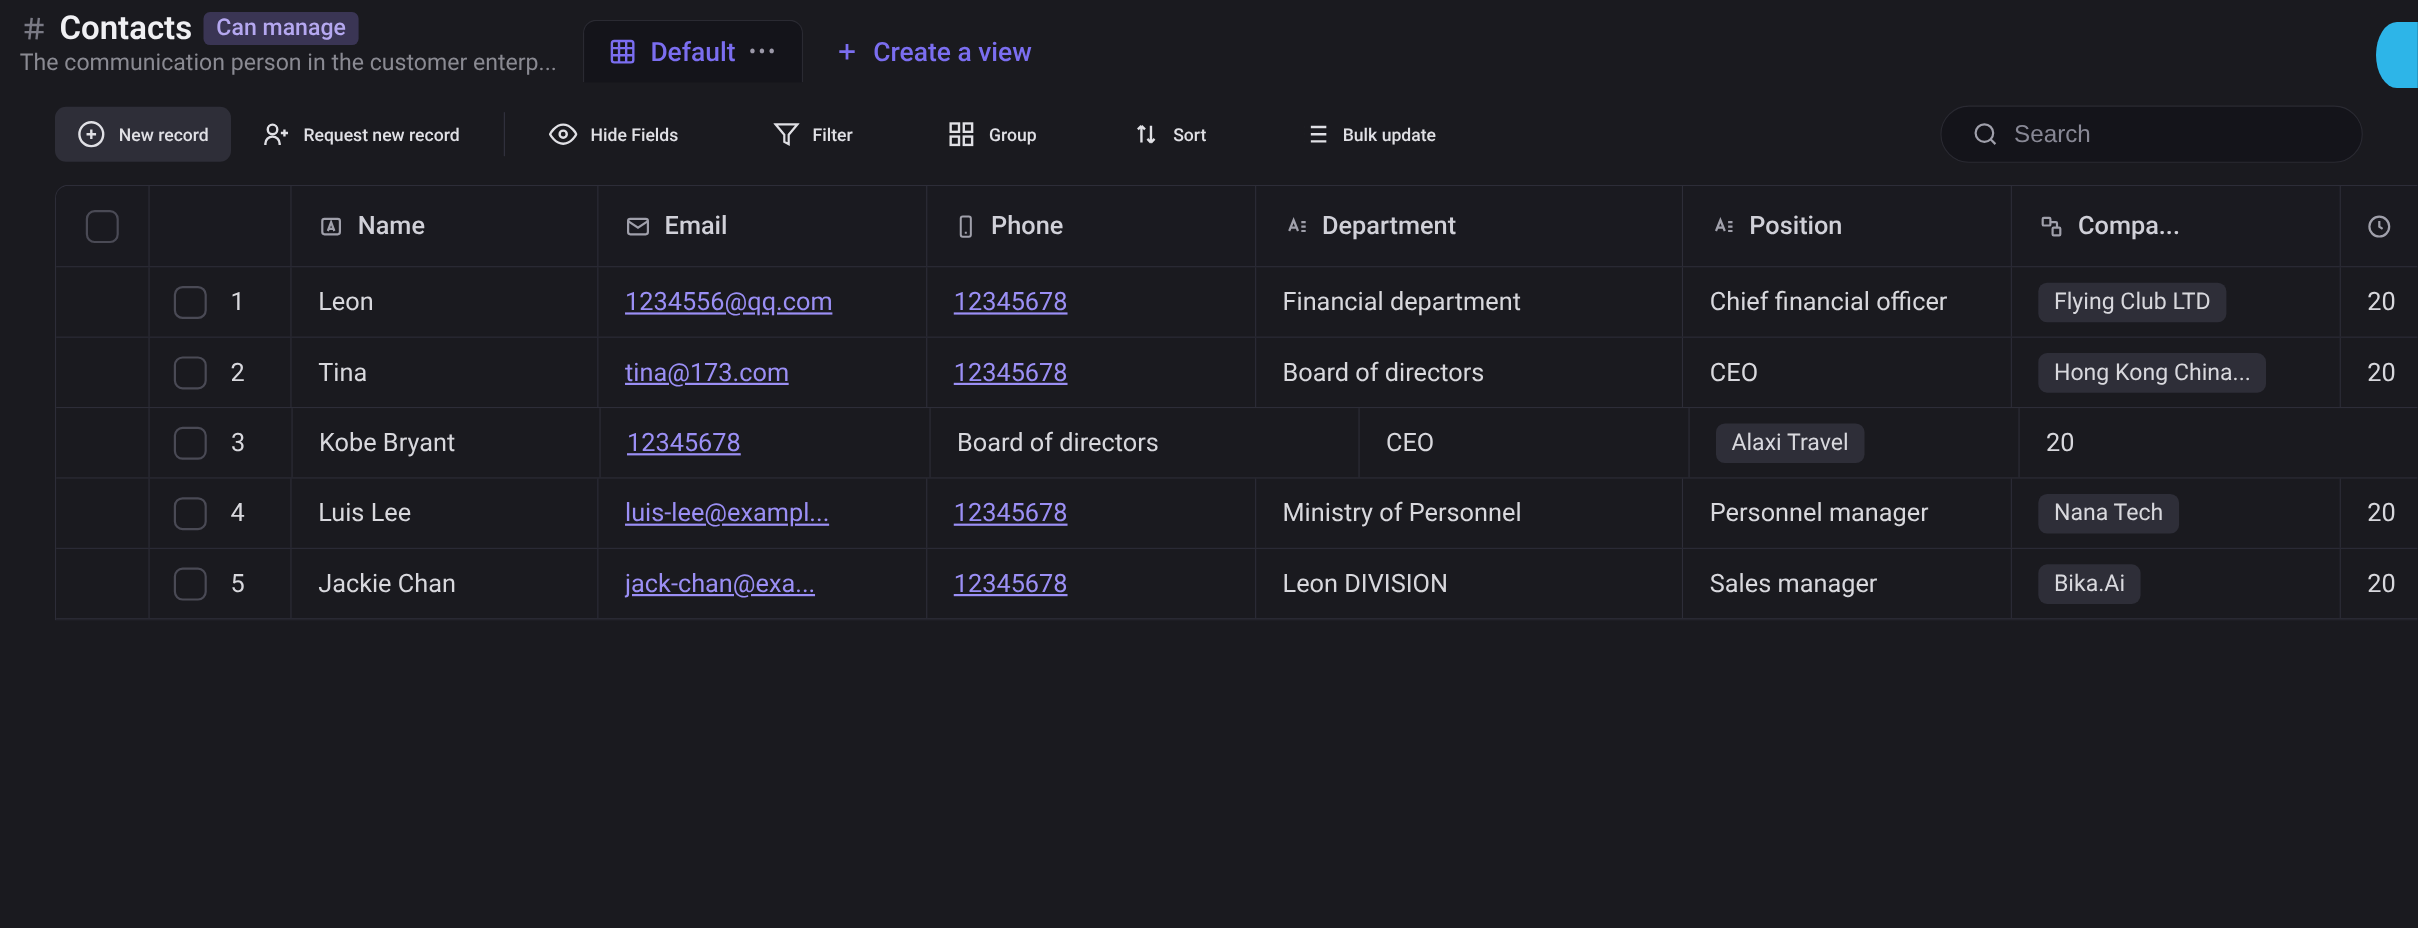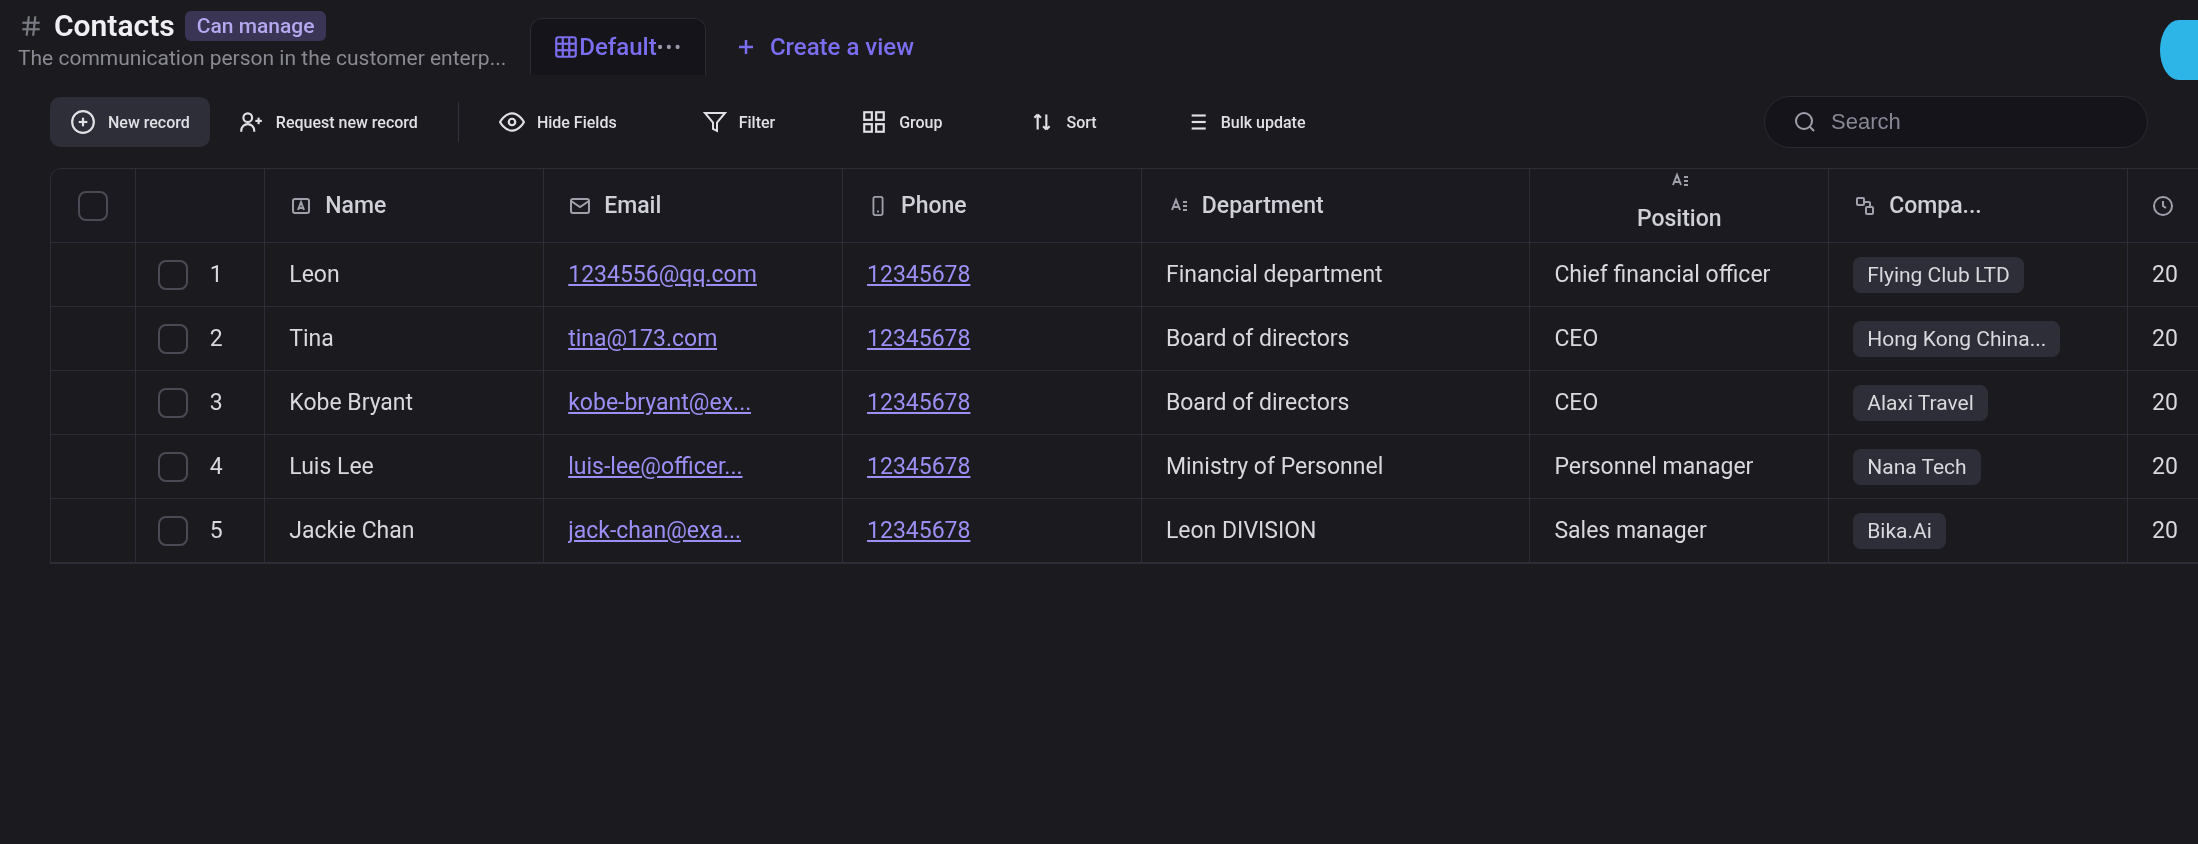--- a/index.html
+++ b/index.html
@@ -74,20 +74,21 @@
 .tabs-row {
   display: flex;
   align-items: center;
   margin-left: 24px;
   padding-top: 10px;
 }
 
 .tab {
   display: flex;
   align-items: center;
+  gap: 12px;
   padding: 14px 22px;
   border-radius: 12px 12px 0 0;
   cursor: pointer;
 }
 
 .tab.active {
   background: #14141a;
   border: 1px solid #2a2a32;
   border-bottom: none;
   color: #7b6ef0;
@@ -215,21 +216,21 @@
   color: #d0d0d8;
   border-right: 1px solid #2d2d38;
 }
 
 .th.col-check { width: 85px; justify-content: center; padding: 0; }
 .th.col-num { width: 130px; }
 .th.col-name { width: 280px; }
 .th.col-email { width: 300px; }
 .th.col-phone { width: 300px; }
 .th.col-dept { width: 390px; }
-.th.col-pos { width: 300px; flex-direction: column; }
+.th.col-pos { width: 300px; }
 .th.col-comp { width: 300px; }
 .th.col-last { width: 70px; border-right: none; justify-content: center; }
 
 .table-row {
   display: flex;
   border-bottom: 1px solid #2d2d38;
   height: 64px;
 }
 
 .td {
@@ -571,23 +572,20 @@
   </div>
       <div class="table-row">
     <div class="td col-check"></div>
     <div class="td col-num">
       <div class="check"></div>
       <span>3</span>
     </div>
     <div class="td col-name">
           <span class="truncate">Kobe Bryant</span>
         </div>
-    <div class="td col-email">
-          <span class="link truncate">kobe-bryant@ex...</span>
-        </div>
     <div class="td col-phone">
           <span class="link">12345678</span>
         </div>
     <div class="td col-dept">
           <span class="truncate">Board of directors</span>
         </div>
     <div class="td col-pos">
           <span class="truncate">CEO</span>
         </div>
     <div class="td col-comp">
@@ -598,21 +596,21 @@
       <div class="table-row">
     <div class="td col-check"></div>
     <div class="td col-num">
       <div class="check"></div>
       <span>4</span>
     </div>
     <div class="td col-name">
           <span class="truncate">Luis Lee</span>
         </div>
     <div class="td col-email">
-          <span class="link truncate">luis-lee@officer...</span>
+          <span class="link truncate">luis-lee@exampl...</span>
         </div>
     <div class="td col-phone">
           <span class="link">12345678</span>
         </div>
     <div class="td col-dept">
           <span class="truncate">Ministry of Personnel</span>
         </div>
     <div class="td col-pos">
           <span class="truncate">Personnel manager</span>
         </div>

